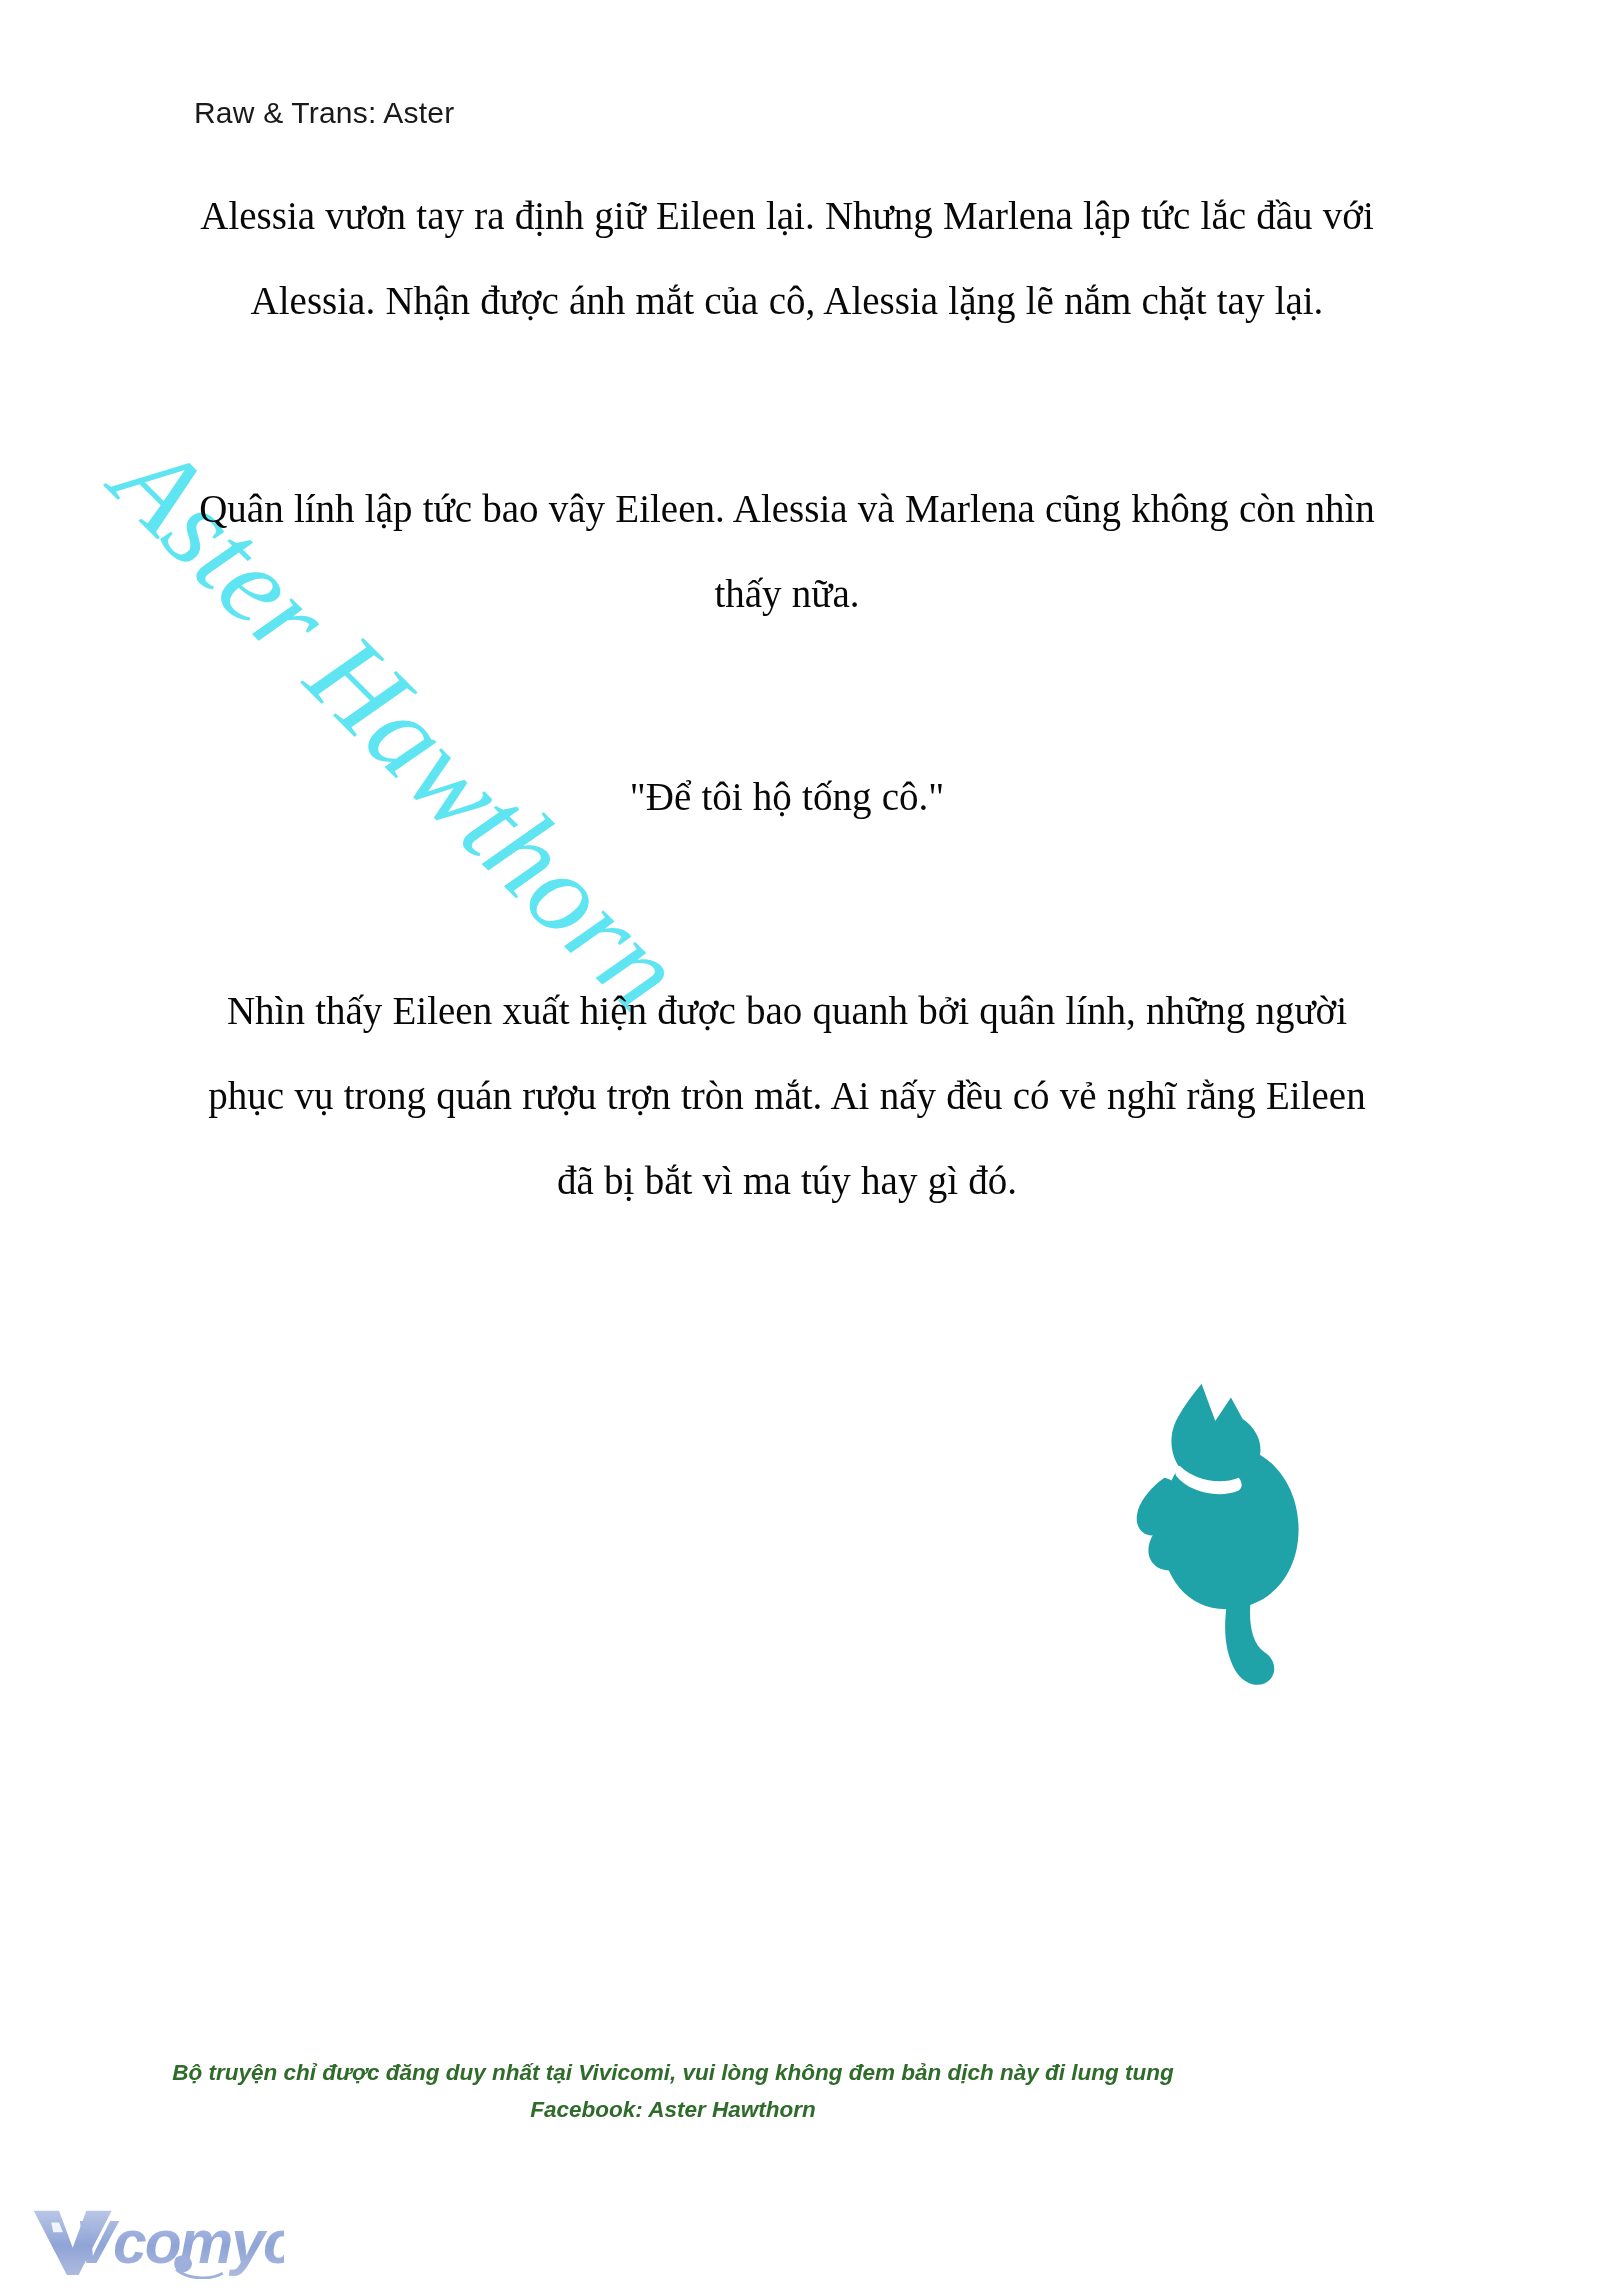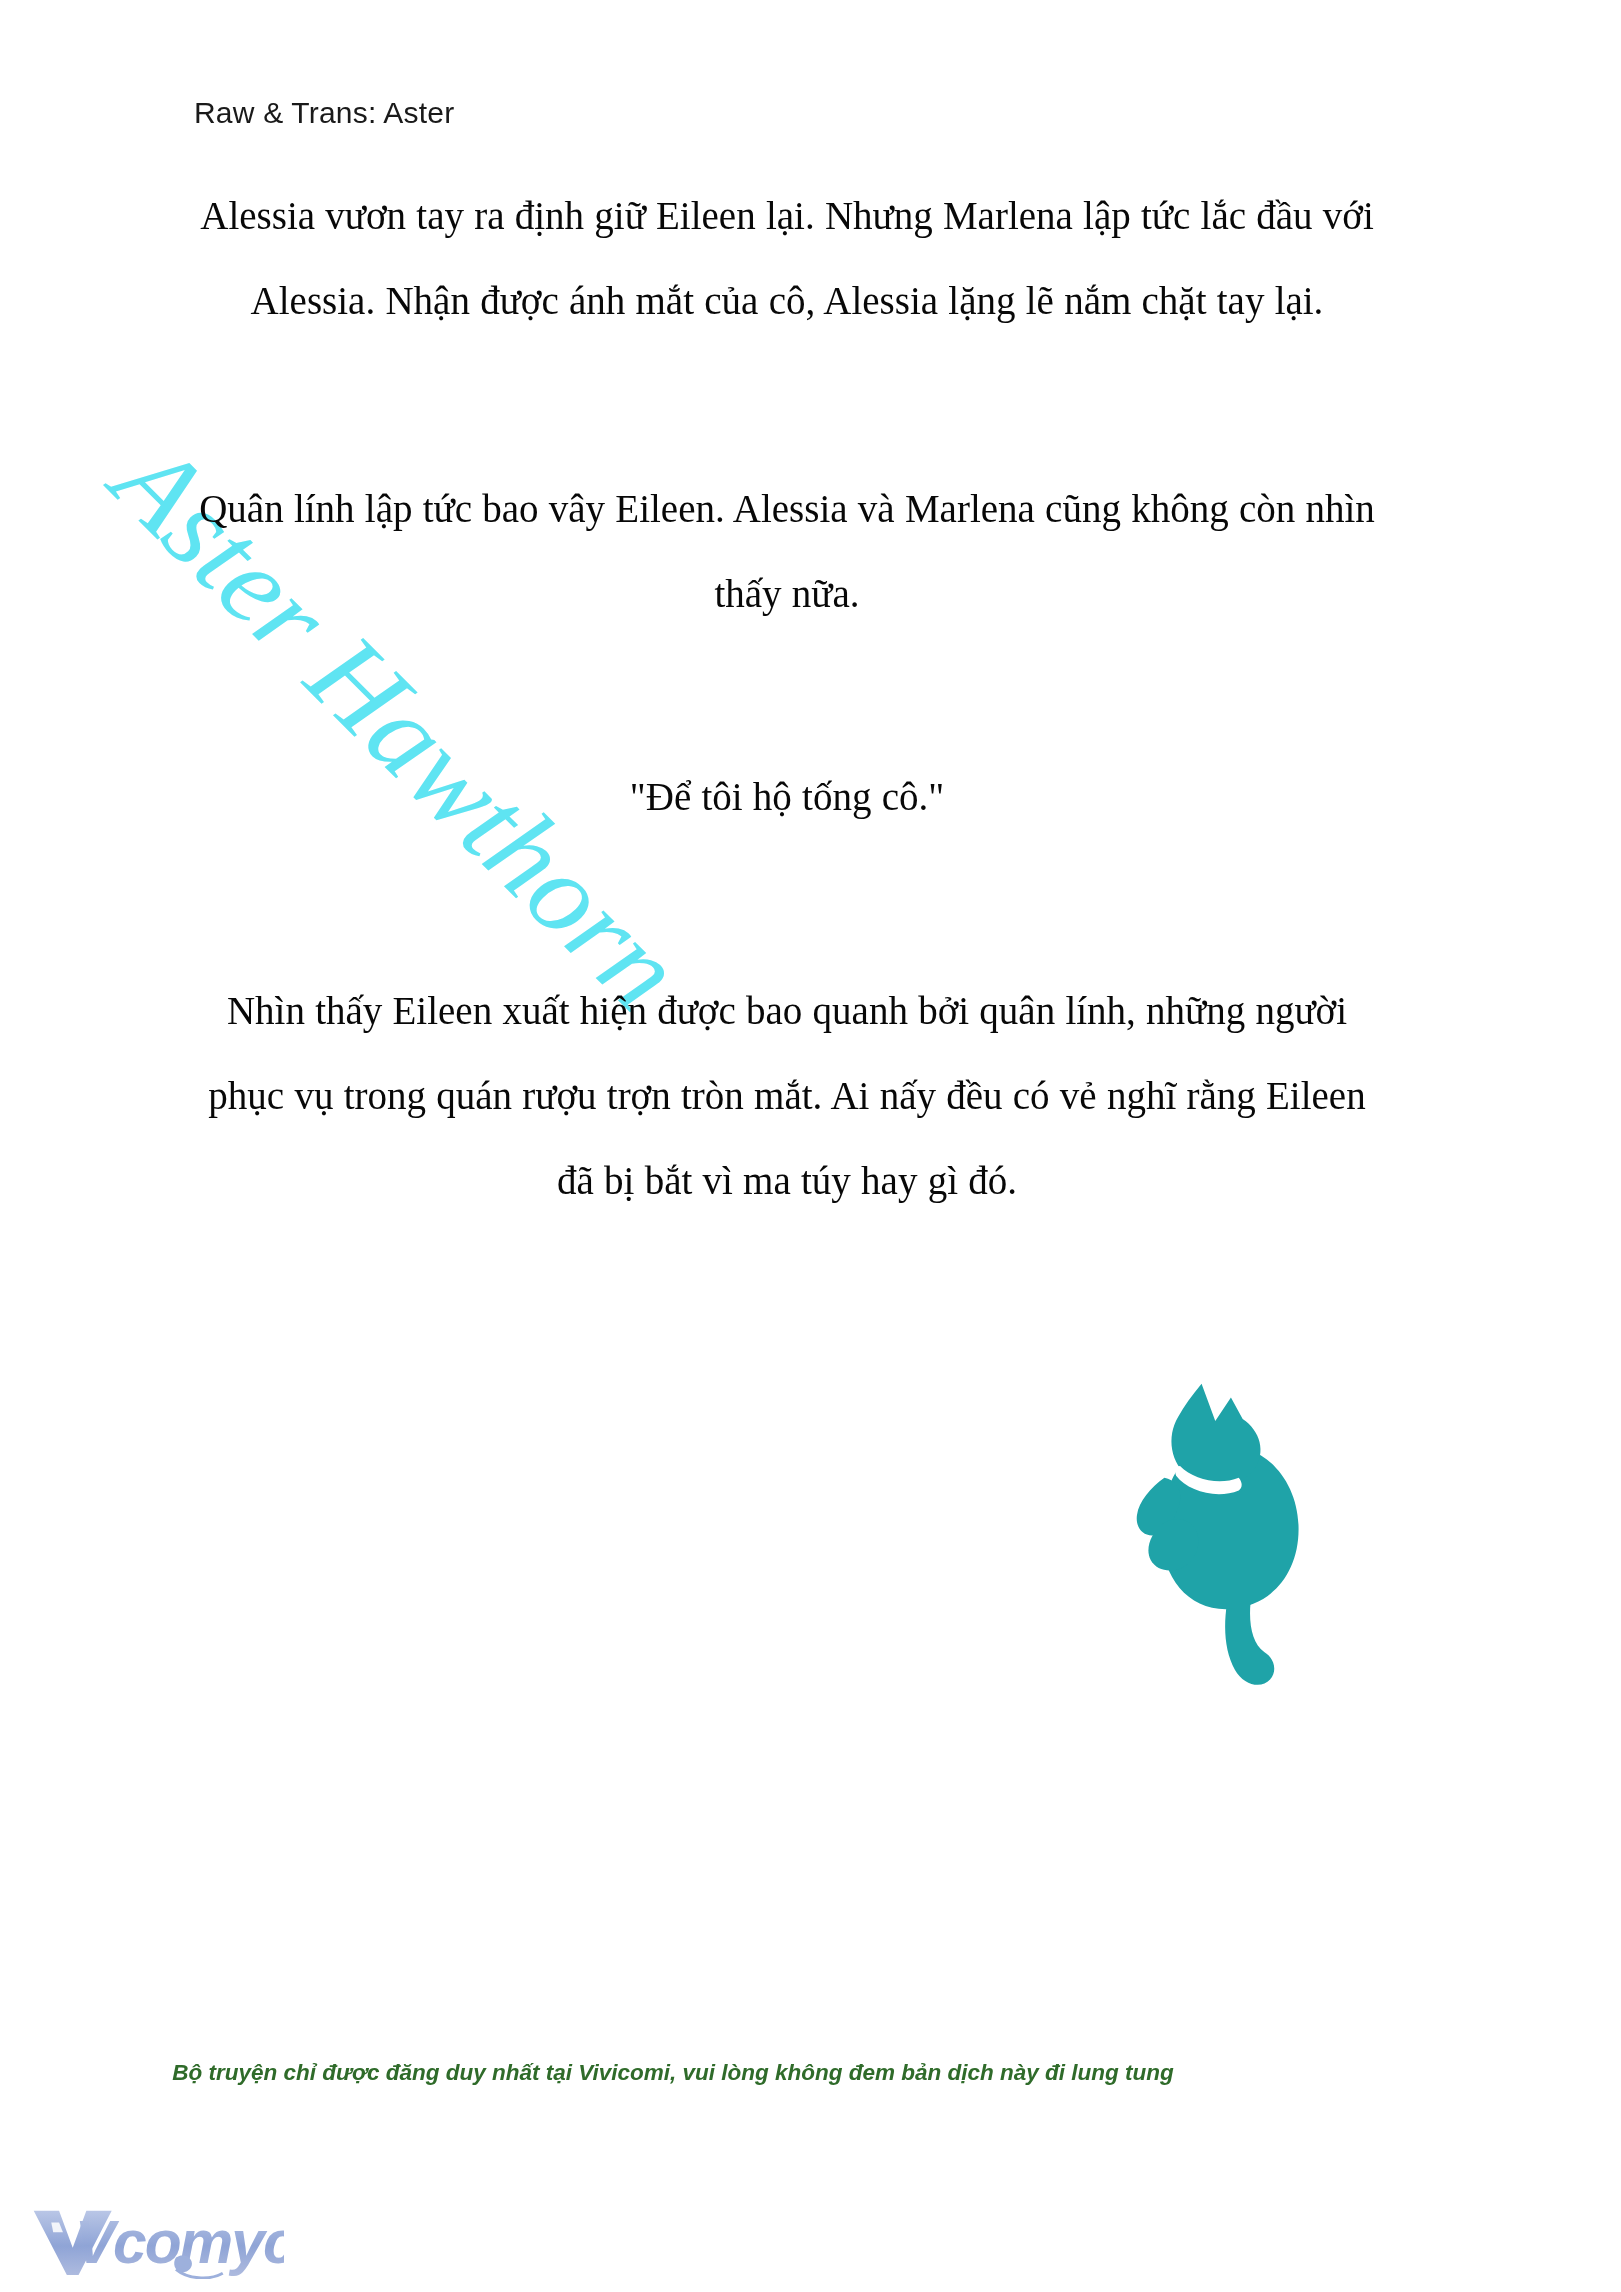--- a/index.html
+++ b/index.html
@@ -192,20 +192,21 @@
                  C100 258 102 282 112 300
                  C121 316 139 320 148 310
                  C156 301 152 288 142 282
                  C130 274 126 254 128 232 Z"></path>
       </g>
     </svg>
   </div>
 
   <div id="footer">
     <div class="fline">Bộ truyện chỉ được đăng duy nhất tại Vivicomi, vui lòng không đem bản dịch này đi lung tung</div>
+    <div class="fline">Facebook: Aster Hawthorn</div>
   </div>
 
   <div id="logo">
     <svg viewBox="0 0 260 78" xmlns="http://www.w3.org/2000/svg" aria-hidden="true">
       <defs>
         <linearGradient id="lg" x1="0" y1="0" x2="0" y2="1">
           <stop offset="0%" stop-color="#b9c6e6"></stop>
           <stop offset="55%" stop-color="#8fa4d6"></stop>
           <stop offset="100%" stop-color="#aebbdf"></stop>
         </linearGradient>

